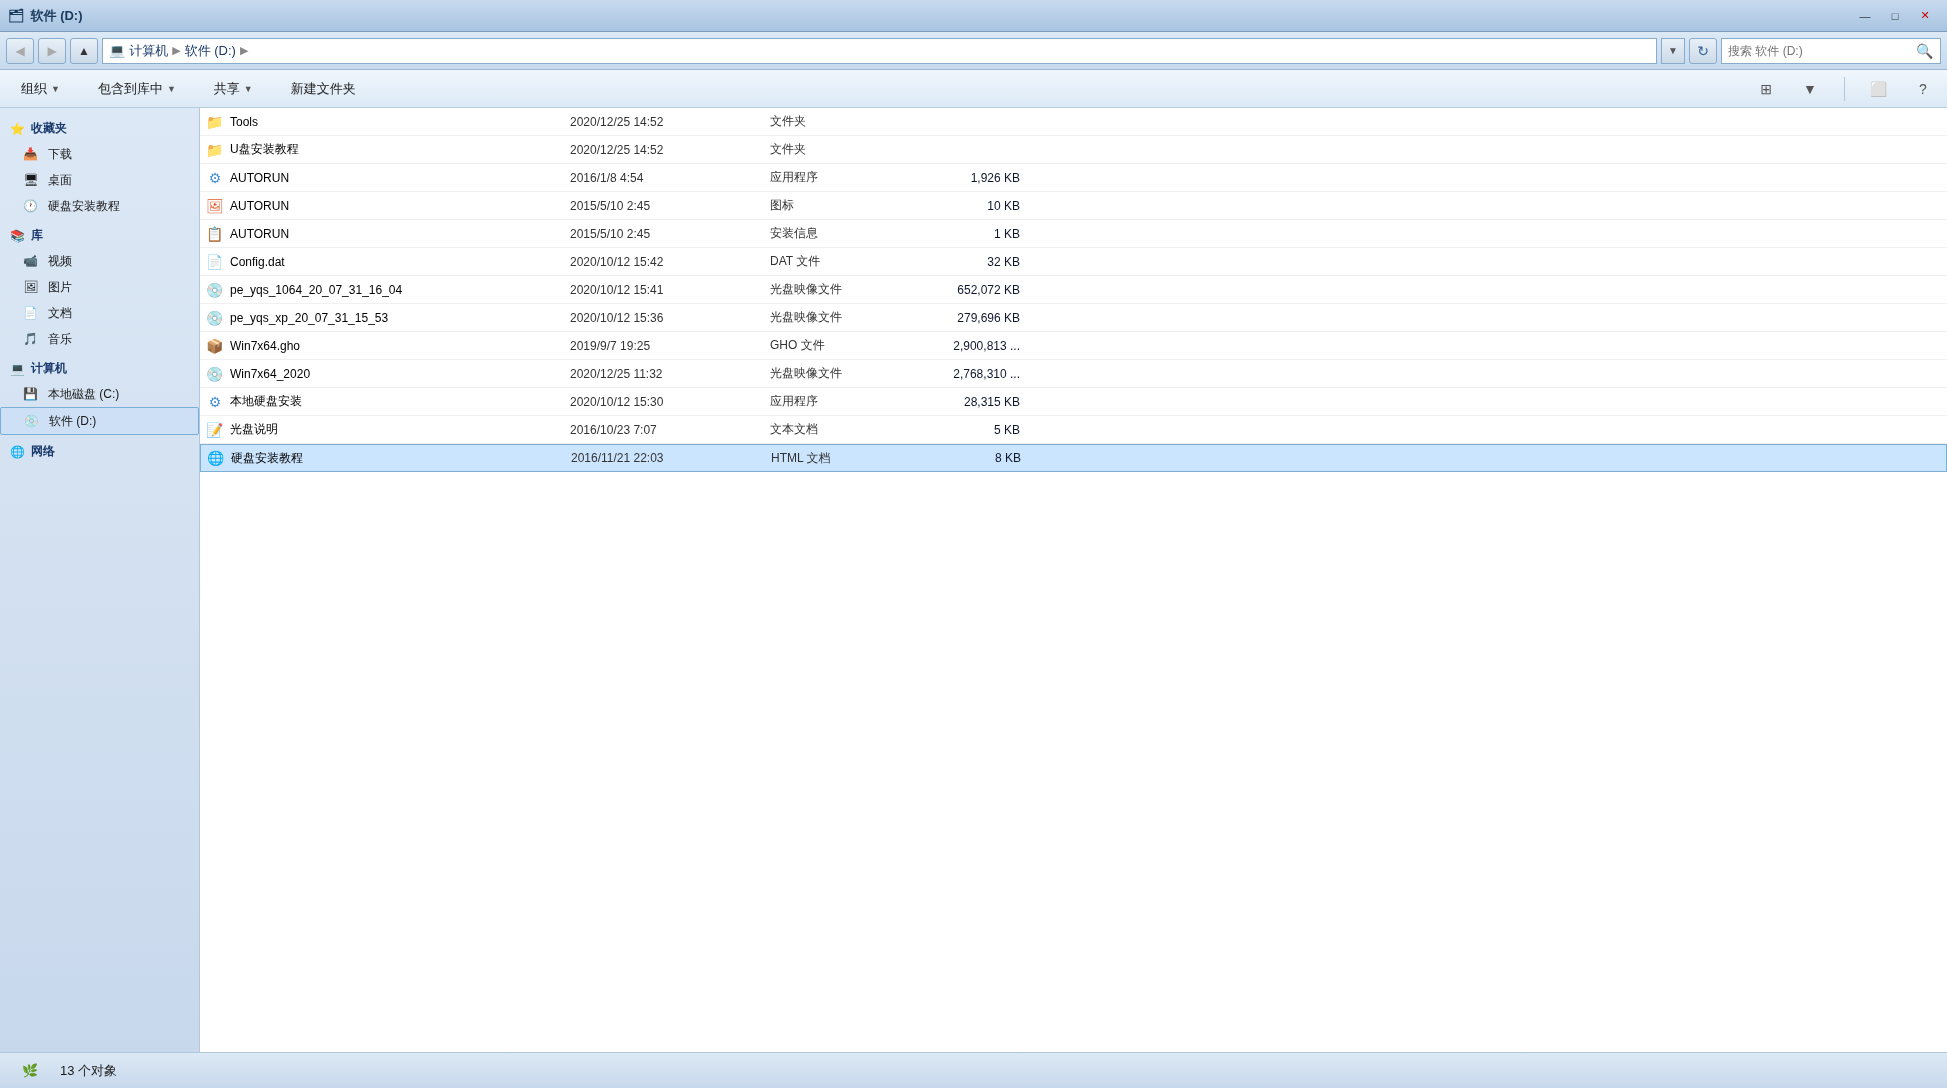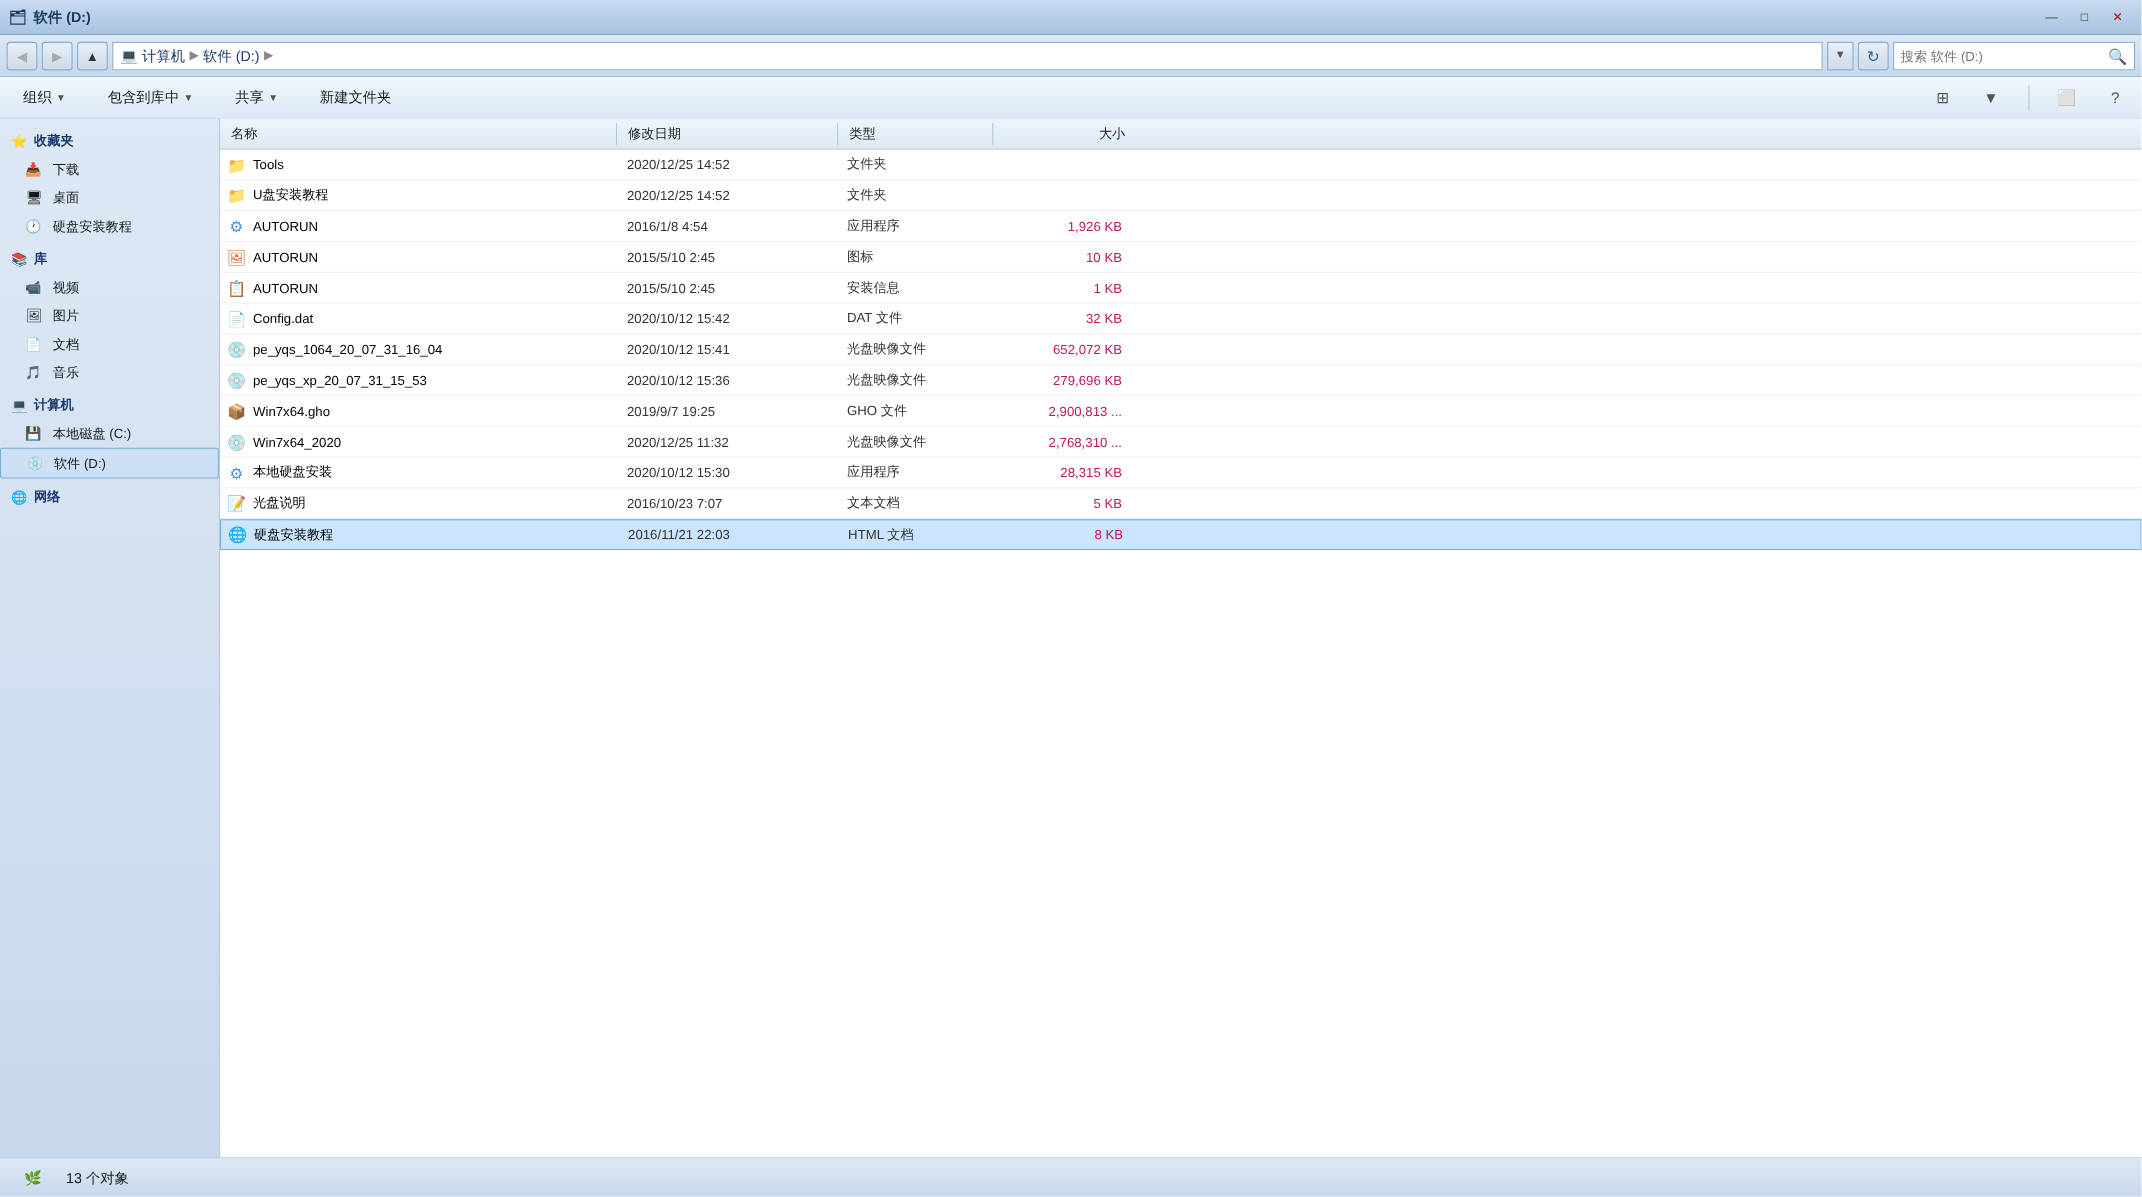--- a/index.html
+++ b/index.html
@@ -278,21 +278,21 @@
       width: 360px;
       padding: 0 6px;
       display: flex;
       align-items: center;
       gap: 6px;
       overflow: hidden;
       white-space: nowrap;
     }
     .file-cell-date { width: 200px; padding: 0 10px; color: #333; }
     .file-cell-type { width: 140px; padding: 0 10px; color: #333; }
-    .file-cell-size { width: 130px; padding: 0 10px; text-align: right; color: #be185d; }
+    .file-cell-size { width: 130px; padding: 0 10px; text-align: right; color: #0f172a; }
     .file-icon {
       width: 18px;
       height: 18px;
       flex-shrink: 0;
       display: flex;
       align-items: center;
       justify-content: center;
       font-size: 14px;
     }
 
@@ -443,29 +443,20 @@
     <div class="sidebar-section">
       <div class="sidebar-header">
         <span>🌐</span>
         <span>网络</span>
       </div>
     </div>
   </div>
 
   <div class="filelist-area">
 
-    <div class="col-headers">
-      <div class="col-name">名称</div>
-      <div class="col-header-sep"></div>
-      <div class="col-date">修改日期</div>
-      <div class="col-header-sep"></div>
-      <div class="col-type">类型</div>
-      <div class="col-header-sep"></div>
-      <div class="col-size">大小</div>
-    </div>
 
     <div id="file-rows-container">
         <div class="file-row">
       <div class="file-cell-name">
         <span class="file-icon" style="color:#f0c040">📁</span>
         <span>Tools</span>
       </div>
       <div class="file-cell-date">2020/12/25 14:52</div>
       <div class="file-cell-type">文件夹</div>
       <div class="file-cell-size"></div>

